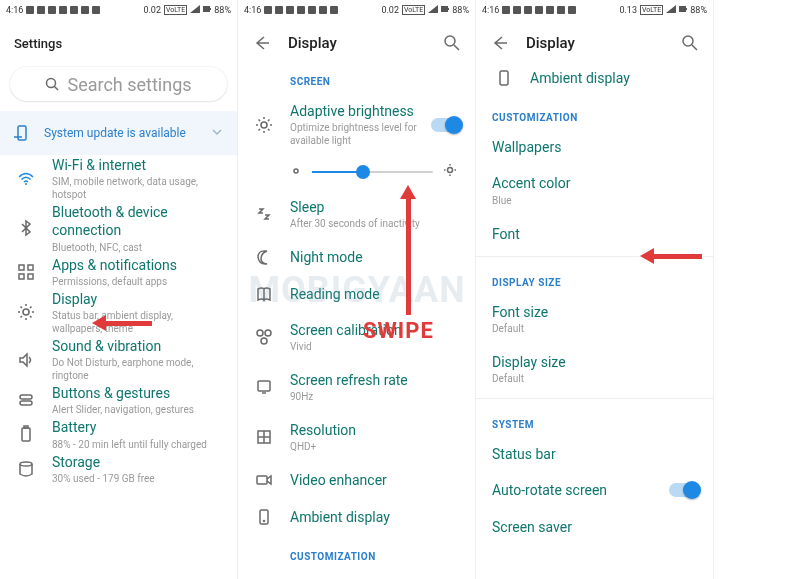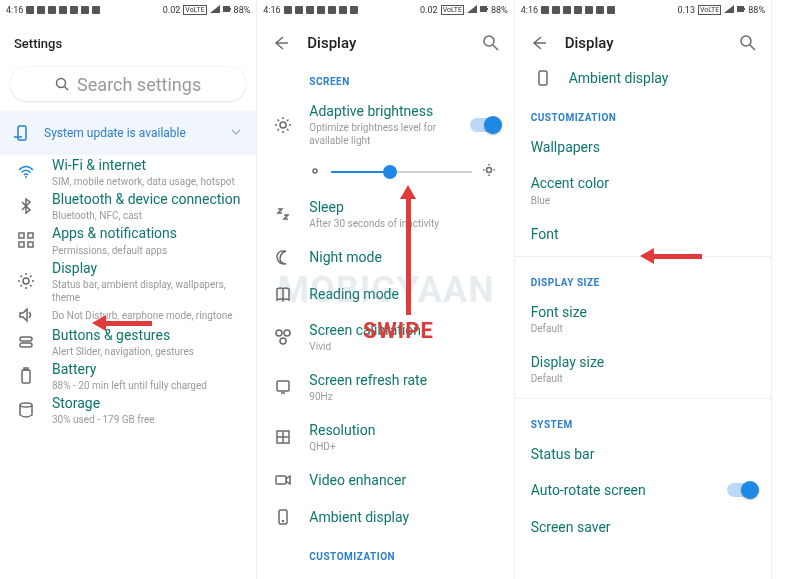--- a/index.html
+++ b/index.html
@@ -1,17 +1,17 @@
 <!DOCTYPE html>
 <html><head>
 <meta charset="utf-8">
 <style>
   * { box-sizing: border-box; margin: 0; padding: 0; }
   html, body { width: 800px; height: 579px; overflow: hidden; font-family: -apple-system, Roboto, Arial, sans-serif; background: #fff; }
-  .canvas { position: relative; width: 772px; height: 579px; display: flex; }
+  .canvas { position: relative; width: 714px; height: 579px; display: flex; }
   .panel { position: relative; width: 266.66px; height: 579px; border-right: 1px solid #eee; background: #fff; overflow: hidden; }
   .panel:last-child { border-right: none; }
 
   .status-bar { height: 20px; display: flex; align-items: center; justify-content: space-between; padding: 0 6px; font-size: 9px; color: #333; }
   .status-left { display: flex; gap: 3px; align-items: center; }
   .status-right { display: flex; gap: 3px; align-items: flex-start; }
   .status-icon { width: 8px; height: 8px; background: #555; }
   .status-icon.sq { border-radius: 1px; }
   .status-bar svg { display: block; }
 
@@ -165,20 +165,21 @@
           <div class="sub">Status bar, ambient display, wallpapers, theme</div>
         </div>
     </div>
     <div class="row">
       <div class="ic">
           <svg width="18" height="18" class="icon-svg">
             <path d="M3 7 L6 7 L10 3 L10 15 L6 11 L3 11 Z M12 6 Q15 9 12 12"></path>
           </svg>
         </div>
       <div class="txt">
+          <div class="ttl">Sound &amp; vibration</div>
           <div class="sub">Do Not Disturb, earphone mode, ringtone</div>
         </div>
     </div>
     <div class="row">
       <div class="ic">
           <svg width="18" height="18" class="icon-svg">
             <rect x="3" y="4" width="12" height="4" rx="2"></rect>
             <rect x="3" y="10" width="12" height="4" rx="2"></rect>
           </svg>
         </div>

